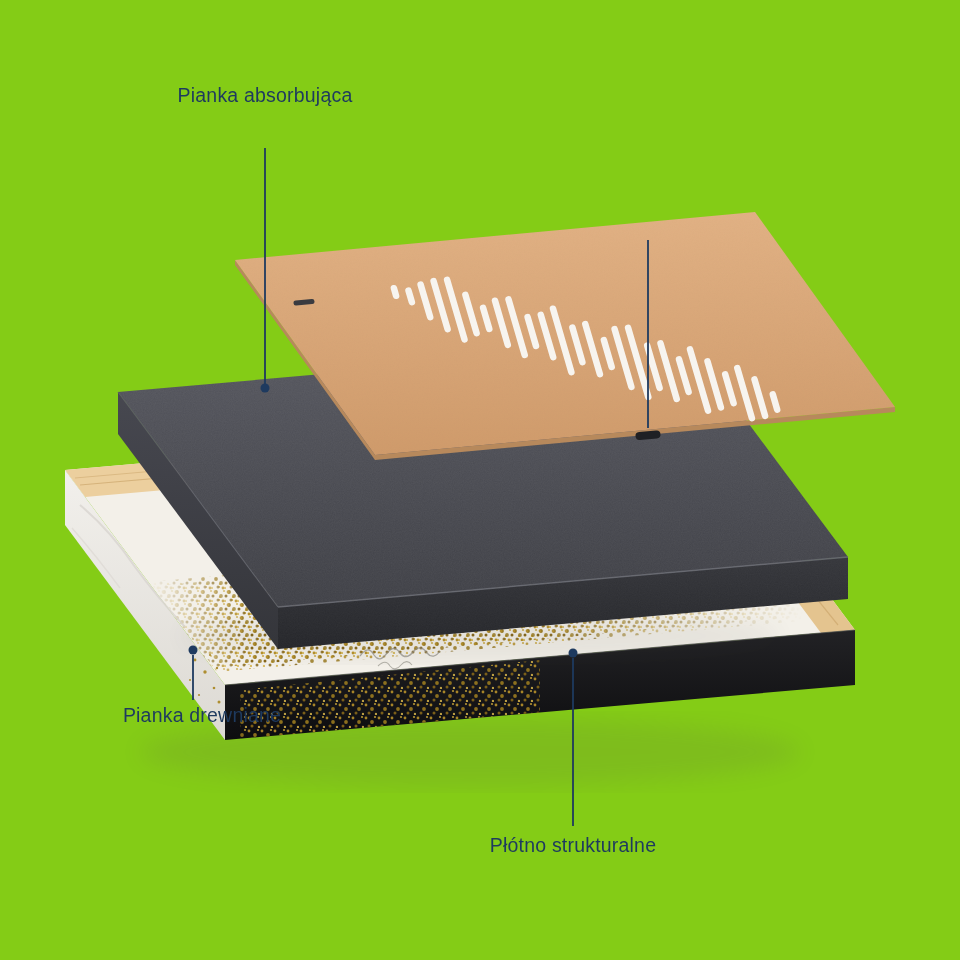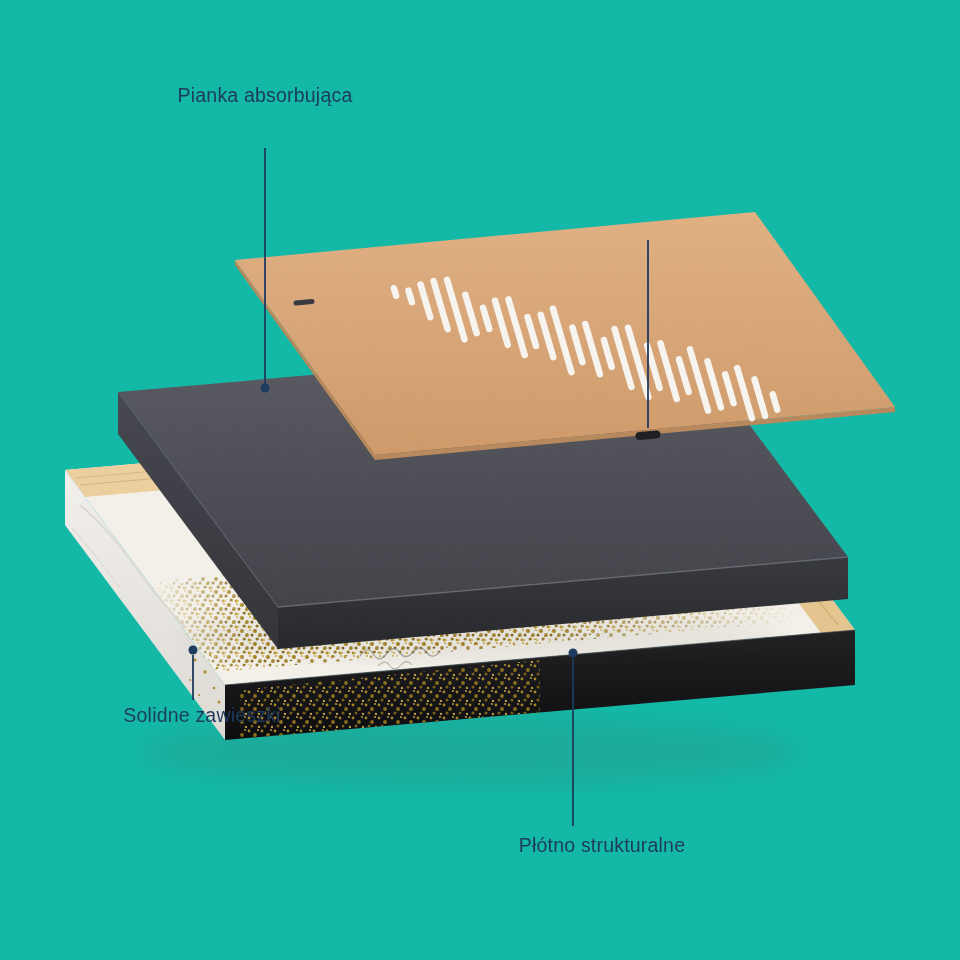--- a/index.html
+++ b/index.html
@@ -1,19 +1,19 @@
 <!DOCTYPE html>
 <html><head>
 <meta charset="utf-8">
 <style>
   html,body{margin:0;padding:0;}
   .stage{
     position:relative;
     width:960px;height:960px;
-    background:#14b8a6;
+    background:#84cc16;
     font-family:"Liberation Sans", sans-serif;
     overflow:hidden;
   }
   .stage svg{position:absolute;left:0;top:0;}
   .label{
     position:absolute;
     transform:translateX(-50%);
     text-align:center;
     color:#1e3a5f;
     font-size:19.5px;
@@ -210,20 +210,20 @@
       <circle cx="573" cy="653" r="4.5"></circle>
     </g>
   </svg>
 
   <div class="label" style="left:265px; top:82px">
     <span class="ll">Pianka absorbująca</span>
   </div>
 
 
   <div class="label" style="left:202px; top:702px">
-    <span class="ll">Solidne zawieszki</span>
+    <span class="ll">Pianka drewniane</span>
   </div>
 
-  <div class="label" style="left:602px; top:832px">
+  <div class="label" style="left:573px; top:832px">
     <span class="ll">Płótno strukturalne</span>
   </div>
 
 </div>
 
 </body></html>

